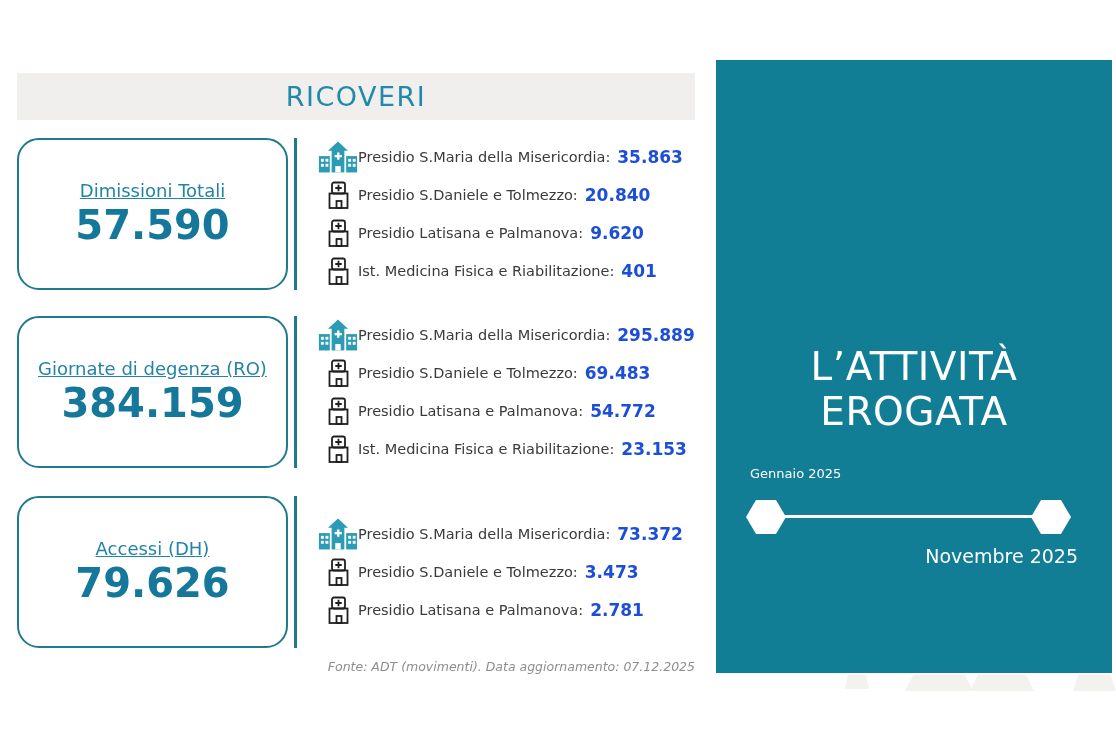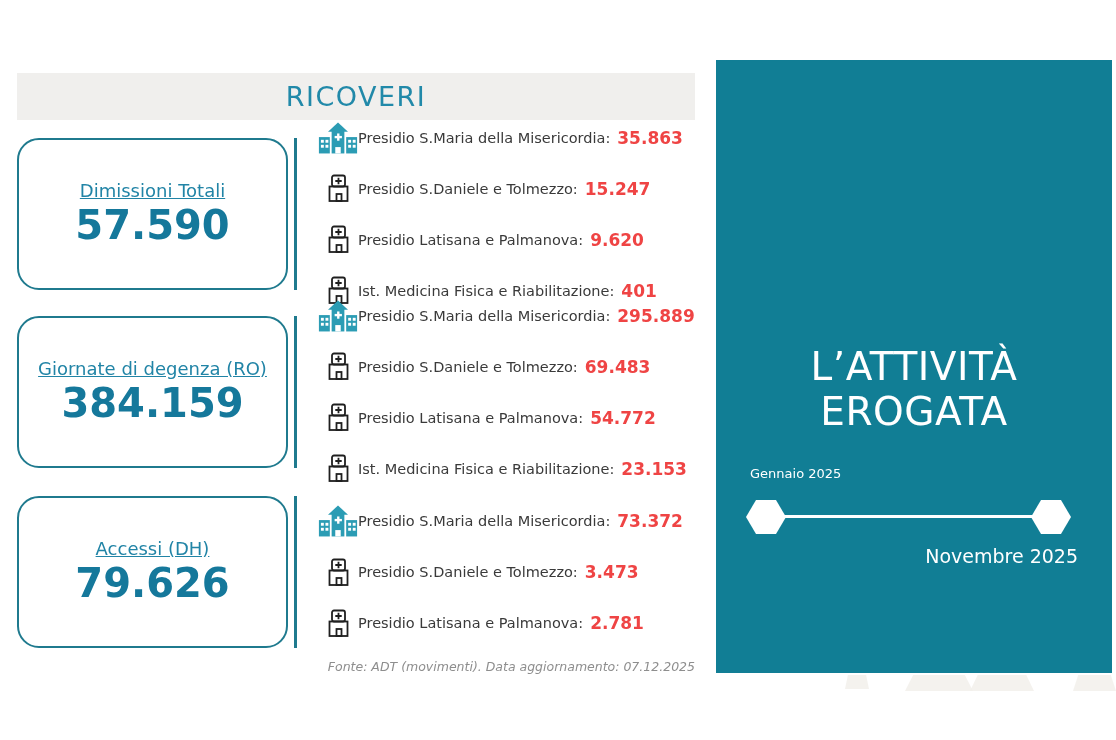--- a/index.html
+++ b/index.html
@@ -24,26 +24,26 @@
     border:2px solid #1f7a8e;border-radius:22px;background:#ffffff;
     display:flex;flex-direction:column;align-items:center;justify-content:center;
   }
   .kpi-label{font-size:18px;color:#2184a6;line-height:1.25;text-align:center;text-decoration:underline;}
   .kpi-value{font-size:40px;font-weight:700;color:#15789b;line-height:1.15;}
   .divider{
     position:absolute;left:277px;top:0;width:3px;height:152px;background:#1f7a8e;
   }
   .presidio-list{
     position:absolute;left:301px;top:0;height:152px;width:382px;
-    display:flex;flex-direction:column;justify-content:center;gap:27px;
+    display:flex;flex-direction:column;justify-content:center;gap:14px;
   }
   .presidio-row{display:flex;align-items:center;height:24px;}
   .icon-cell{width:40px;display:flex;align-items:center;justify-content:center;flex:0 0 40px;}
   .row-label{font-size:14.5px;color:#3a3a3a;white-space:nowrap;}
-  .row-value{font-size:17px;font-weight:700;color:#ef4444;margin-left:7px;white-space:nowrap;}
+  .row-value{font-size:17px;font-weight:700;color:#1d4ed8;margin-left:7px;white-space:nowrap;}
   
   .footer-note{
     position:absolute;left:17px;top:659px;width:678px;text-align:right;
     font-size:12.5px;font-style:italic;color:#8e8e8e;
   }
   
   .side-panel{
     position:absolute;left:716px;top:60px;width:396px;height:613px;
     background:#117e95;
   }
@@ -134,21 +134,21 @@
         <span class="row-label">Presidio S.Maria della Misericordia:</span>
         <span class="row-value">35.863</span>
       </div>
       <div class="presidio-row">
         <span class="icon-cell">
             <svg width="23" height="29" viewBox="0 0 23 29">
               <use href="#hosp-small"></use>
             </svg>
           </span>
         <span class="row-label">Presidio S.Daniele e Tolmezzo:</span>
-        <span class="row-value">15.247</span>
+        <span class="row-value">20.840</span>
       </div>
       <div class="presidio-row">
         <span class="icon-cell">
             <svg width="23" height="29" viewBox="0 0 23 29">
               <use href="#hosp-small"></use>
             </svg>
           </span>
         <span class="row-label">Presidio Latisana e Palmanova:</span>
         <span class="row-value">9.620</span>
       </div>

